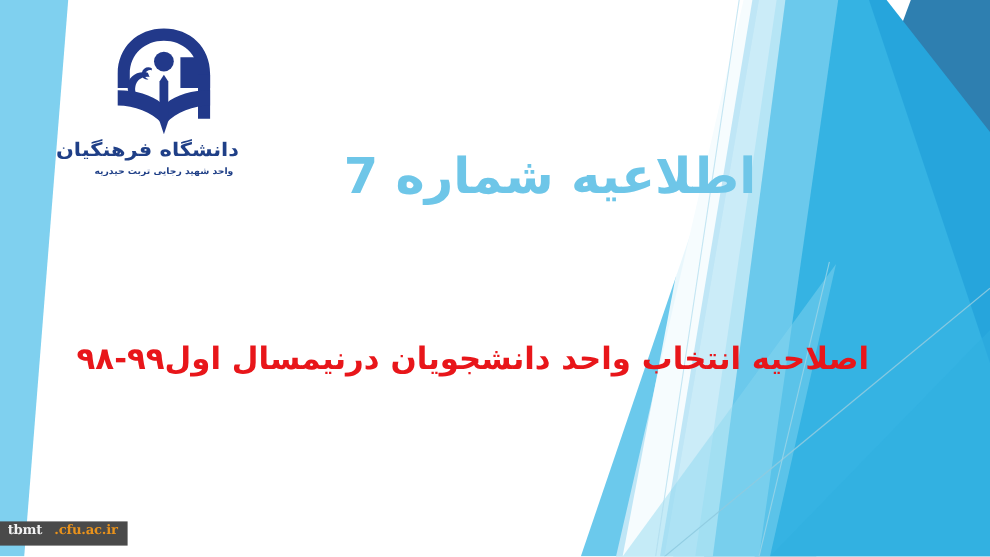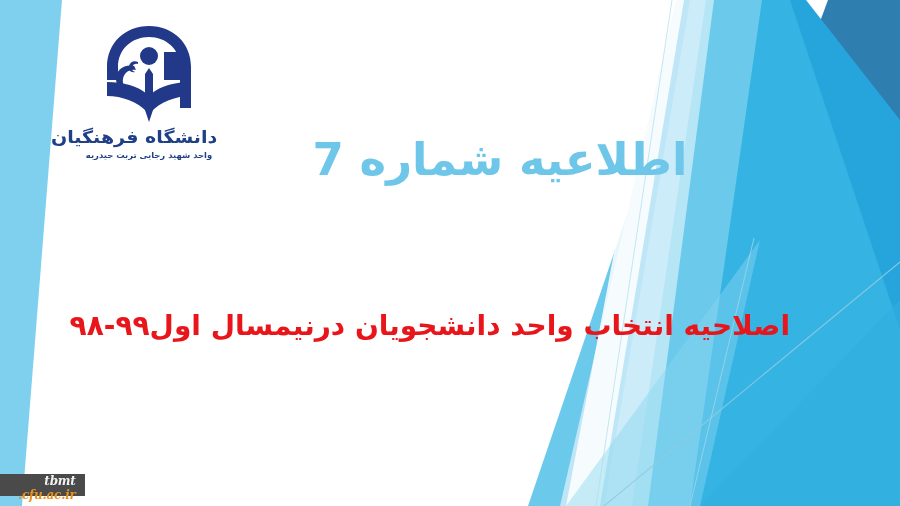--- a/index.html
+++ b/index.html
@@ -91,29 +91,27 @@
   }
 
   
   #footer-url-badge {
     position: absolute;
     left: 0px;
     top: 474px;
     height: 22px;
     padding: 0 9px 0 7px;
     display: flex;
-    align-items: flex-end;
+    align-items: flex-start;
     background: #4a4a4a;
     direction: ltr;
     font-family: "DejaVu Serif", "Liberation Serif", serif;
     font-size: 12px;
     font-weight: bold;
-    font-style: italic;
     letter-spacing: -0.2px;
-    flex-direction: column;
   }
   #footer-url-prefix { color: #f2f2f2; }
   #footer-url-domain { color: #e8921c; margin-left: 11px; }
 </style>
 </head>
 <body>
 
 <div id="slide">
 
   <svg id="bg-decoration" viewBox="0 0 900 506" preserveAspectRatio="none" xmlns="http://www.w3.org/2000/svg">

